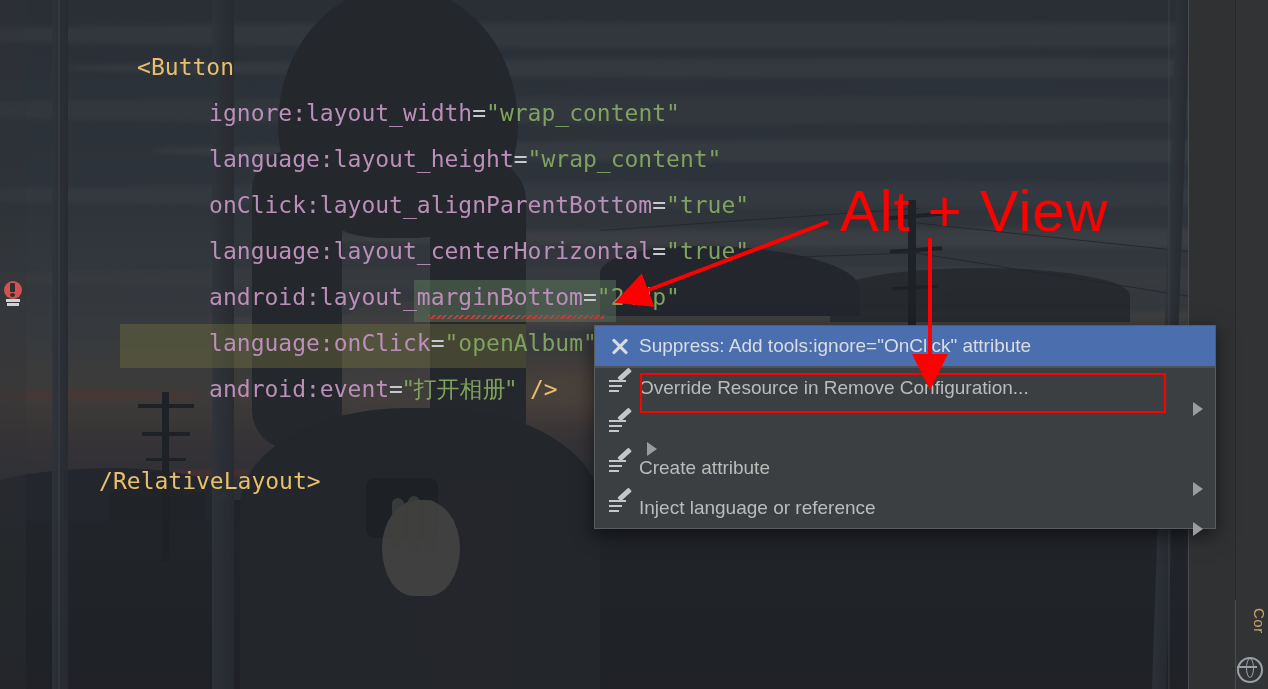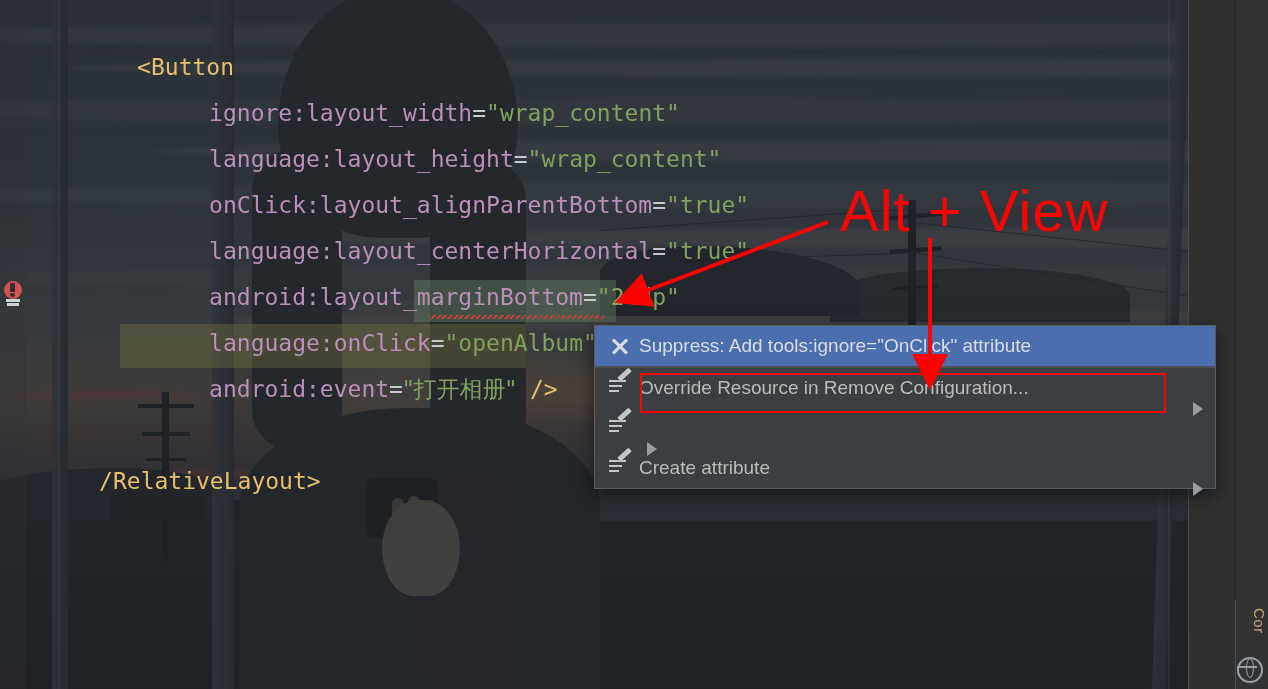--- a/index.html
+++ b/index.html
@@ -304,20 +304,32 @@
             <i class="ln l1"></i>
             <i class="ln l2"></i>
             <i class="ln l3"></i>
             <i class="pc"></i>
           </i>
       </span>
       <span class="mi-label">Create attribute</span>
       <span class="mi-arrow on"></span>
     </div>
 
+    <div class="mi">
+      <span class="mi-icon">
+        <i class="ic-pencil">
+            <i class="ln l1"></i>
+            <i class="ln l2"></i>
+            <i class="ln l3"></i>
+            <i class="pc"></i>
+          </i>
+      </span>
+      <span class="mi-label">Inject language or reference</span>
+      <span class="mi-arrow on"></span>
+    </div>
   </div>
 
   <div class="red-box" style="left:640px;top:373px;width:522px;height:36px;"></div>
 
   <div class="ann-text" style="left:840px;top:182px;">Alt + View</div>
 
   <svg class="ann-svg" viewBox="0 0 1268 689">
     <defs>
       <marker id="ah" markerWidth="9" markerHeight="9" refX="7" refY="4.5" orient="auto">
         <polygon points="0,0 9,4.5 0,9" fill="#fe0000"></polygon>

